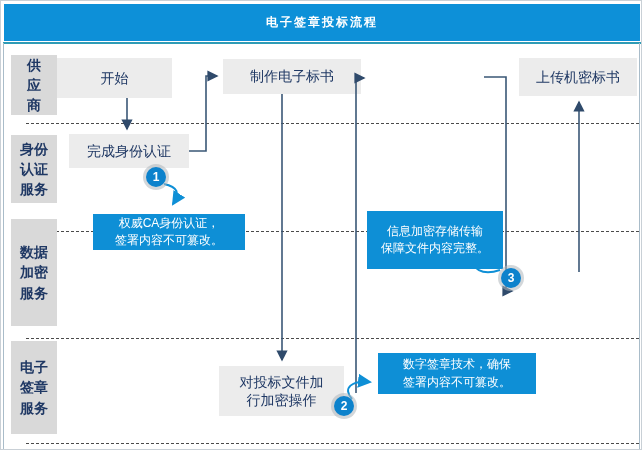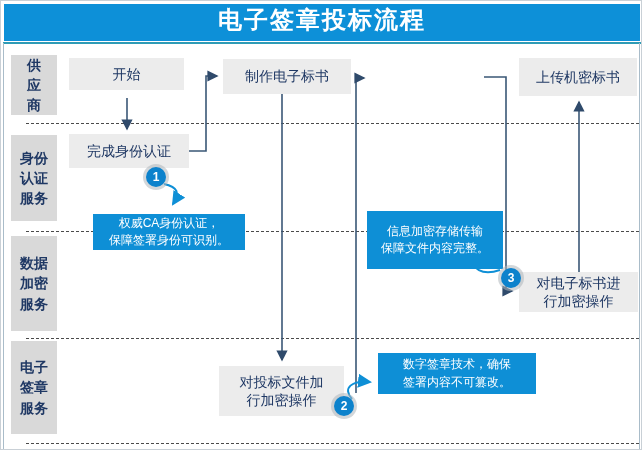--- a/index.html
+++ b/index.html
@@ -3,22 +3,22 @@
 <meta charset="utf-8">
 <style>
   html,body{margin:0;padding:0;background:#fff;}
   .frame{
     position:relative; width:642px; height:450px; background:#ffffff;
     border:1px solid #c9d0d6; box-sizing:border-box; overflow:hidden;
     font-family:"Liberation Sans","DejaVu Sans",sans-serif;
   }
   .banner{
     position:absolute; left:3px; top:3px; width:636px; height:37px;
-    background:#0D90D8; color:#ffffff; font-size:24px; font-weight:bold;
-    display:flex; align-items:flex-start; justify-content:center; letter-spacing:2px;
+    background:#0D90D8; color:#ffffff; font-size:12px; font-weight:bold;
+    display:flex; align-items:center; justify-content:center; letter-spacing:2px;
   }
   .lane-topline{position:absolute; left:2px; top:41px; width:638px; height:2px; background:#2E9BB5;}
   .lane-border-left{position:absolute; left:2px; top:42px; width:1px; height:406px; background:#a9bcc9;}
   .lane-border-right{position:absolute; left:638px; top:42px; width:1px; height:406px; background:#a9bcc9;}
   .dash{position:absolute; left:25px; width:613px; height:0; border-top:1px dashed #4a4a4a;}
   .lane-label{
     position:absolute; left:10px; width:46px; background:#D9D9D9; color:#1F3864;
     font-size:14px; font-weight:bold; line-height:1.45; text-align:center;
     display:flex; align-items:center; justify-content:center; white-space:pre-line;
   }
@@ -53,24 +53,24 @@
   <div class="lane-border-right"></div>
 
   <div class="dash" style="top:122px"></div>
   <div class="dash" style="top:230px"></div>
   <div class="dash" style="top:337px"></div>
   <div class="dash" style="top:442px"></div>
 
   <div class="lane-label" style="top:54px;height:60px">供
 应
 商</div>
-  <div class="lane-label" style="top:134px;height:86px">身份
+  <div class="lane-label" style="top:134px;height:68px">身份
 认证
 服务</div>
-  <div class="lane-label" style="top:235px;height:95px">数据
+  <div class="lane-label" style="top:218px;height:107px">数据
 加密
 服务</div>
   <div class="lane-label" style="top:340px;height:93px">电子
 签章
 服务</div>
 
   <svg class="wires" width="642" height="450" viewBox="0 0 642 450">
     <defs>
       <marker id="mNavy" markerWidth="8" markerHeight="8" refX="6" refY="3.5" orient="auto">
         <path d="M0,0 L7,3.5 L0,7 Z" fill="#2F4A6B"></path>
@@ -87,31 +87,29 @@
       <path d="M483,76 L505,76 L505,290 L511,290" marker-end="url(#mNavy)"></path>
       <path d="M578,271 L578,101" marker-end="url(#mNavy)"></path>
     </g>
     <g stroke="#0E8FD6" stroke-width="2" fill="none">
       <path d="M163,183 C177,186 179,192 172,203" marker-end="url(#mBlue)"></path>
       <path d="M351,398 C341,387 351,379 369,381" marker-end="url(#mBlue)"></path>
       <path d="M499,269 C481,275 470,268 471,255" marker-end="url(#mBlue)"></path>
     </g>
   </svg>
 
-  <div class="node" style="left:68px;top:57px;width:115px;height:32px">开始</div>
-  <div class="node" style="left:222px;top:58px;width:128px;height:35px">制作电子标书</div>
+  <div class="node" style="left:56px;top:57px;width:115px;height:40px">开始</div>
+  <div class="node" style="left:222px;top:58px;width:138px;height:35px">制作电子标书</div>
   <div class="node" style="left:518px;top:57px;width:118px;height:38px">上传机密标书</div>
   <div class="node" style="left:68px;top:133px;width:120px;height:34px">完成身份认证</div>
-  <div class="node" style="left:518px;top:271px;width:119px;height:40px">对电子标书进
-行加密操作</div>
   <div class="node" style="left:218px;top:365px;width:125px;height:50px">对投标文件加
 行加密操作</div>
 
   <div class="callout" style="left:92px;top:213px;width:152px;height:36px">权威CA身份认证，
-保障签署身份可识别。</div>
+签署内容不可篡改。</div>
   <div class="callout" style="left:377px;top:352px;width:158px;height:41px">数字签章技术，确保
 签署内容不可篡改。</div>
   <div class="callout" style="left:366px;top:210px;width:136px;height:58px">信息加密存储传输
 保障文件内容完整。</div>
 
   <div class="badge" style="left:145px;top:166px">1</div>
   <div class="badge" style="left:333px;top:395px">2</div>
   <div class="badge" style="left:500px;top:267px">3</div>
 
 </div>

